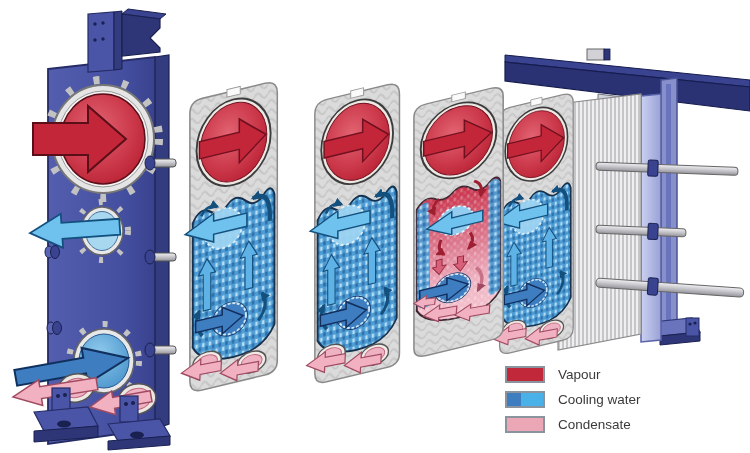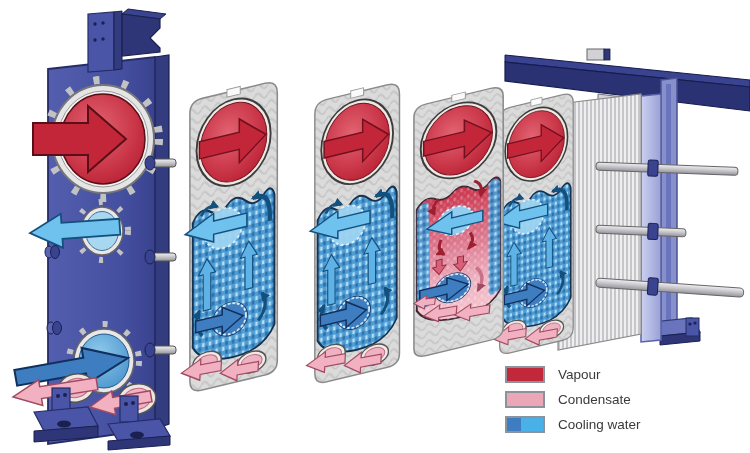--- a/index.html
+++ b/index.html
@@ -287,27 +287,27 @@
 
 <div id="legend">
   <div class="legend-row">
     <svg width="40" height="17">
       <rect x="1" y="1" width="38" height="15" stroke="#8A949E" stroke-width="2" fill="#C1293B"></rect>
     </svg>
     <span class="legend-label">Vapour</span>
   </div>
   <div class="legend-row">
     <svg width="40" height="17">
-      <rect x="1" y="1" width="38" height="15" stroke="#8A949E" stroke-width="2" fill="#EBA7B6"></rect>
-    </svg>
-    <span class="legend-label">Condensate</span>
-  </div>
-  <div class="legend-row">
-    <svg width="40" height="17">
       <rect x="1" y="1" width="15" height="15" fill="#3E7EC0"></rect>
       <rect x="16" y="1" width="23" height="15" fill="#49B0E8"></rect>
       <rect x="1" y="1" width="38" height="15" fill="none" stroke="#8A949E" stroke-width="2"></rect>
     </svg>
     <span class="legend-label">Cooling water</span>
   </div>
+  <div class="legend-row">
+    <svg width="40" height="17">
+      <rect x="1" y="1" width="38" height="15" stroke="#8A949E" stroke-width="2" fill="#EBA7B6"></rect>
+    </svg>
+    <span class="legend-label">Condensate</span>
+  </div>
 </div>
 
 </div>
 
 </body></html>

